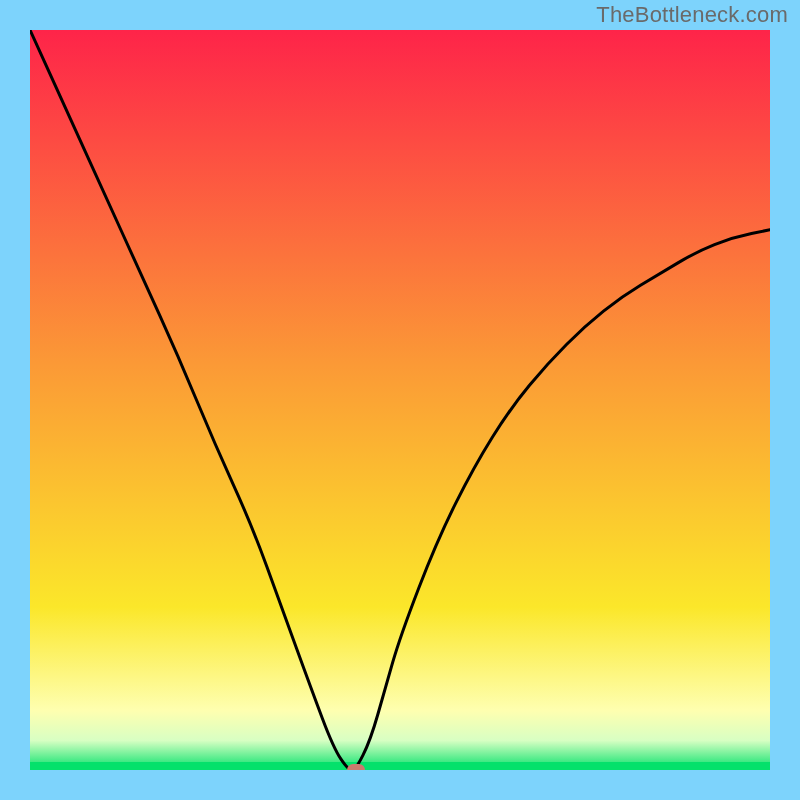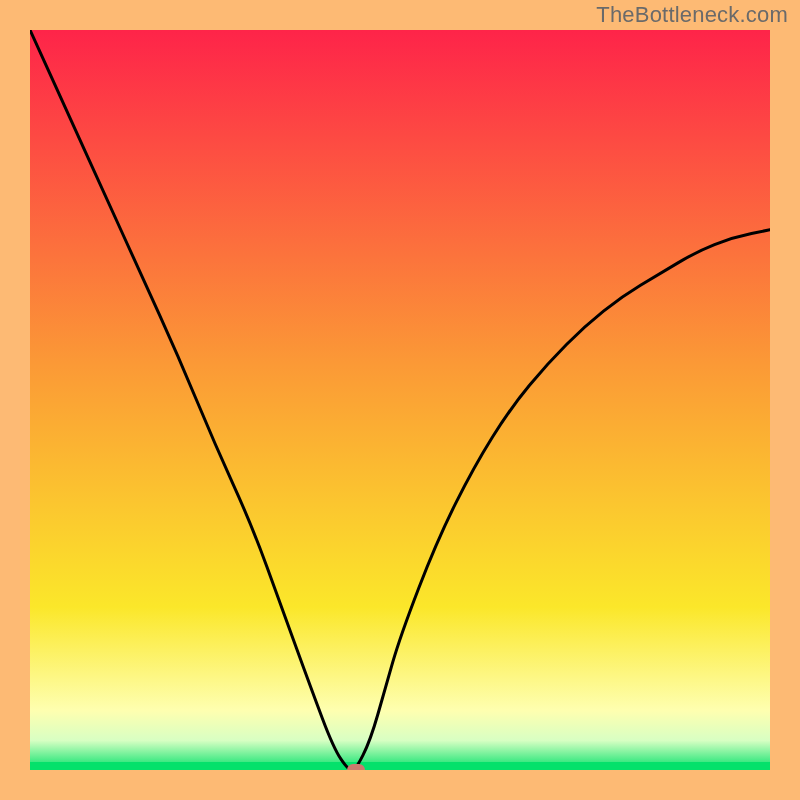--- a/index.html
+++ b/index.html
@@ -8,21 +8,21 @@
     width: 800px;
     height: 800px;
     overflow: hidden;
     background: #fff;
     font-family: Arial, Helvetica, sans-serif;
   }
   .frame {
     position: relative;
     width: 800px;
     height: 800px;
-    background: #fdba74;
+    background: #7dd3fc;
   }
   .watermark {
     position: absolute;
     top: 2px;
     right: 12px;
     color: #6a6a6a;
     font-size: 22px;
     font-weight: 500;
     letter-spacing: 0.2px;
     z-index: 4;

